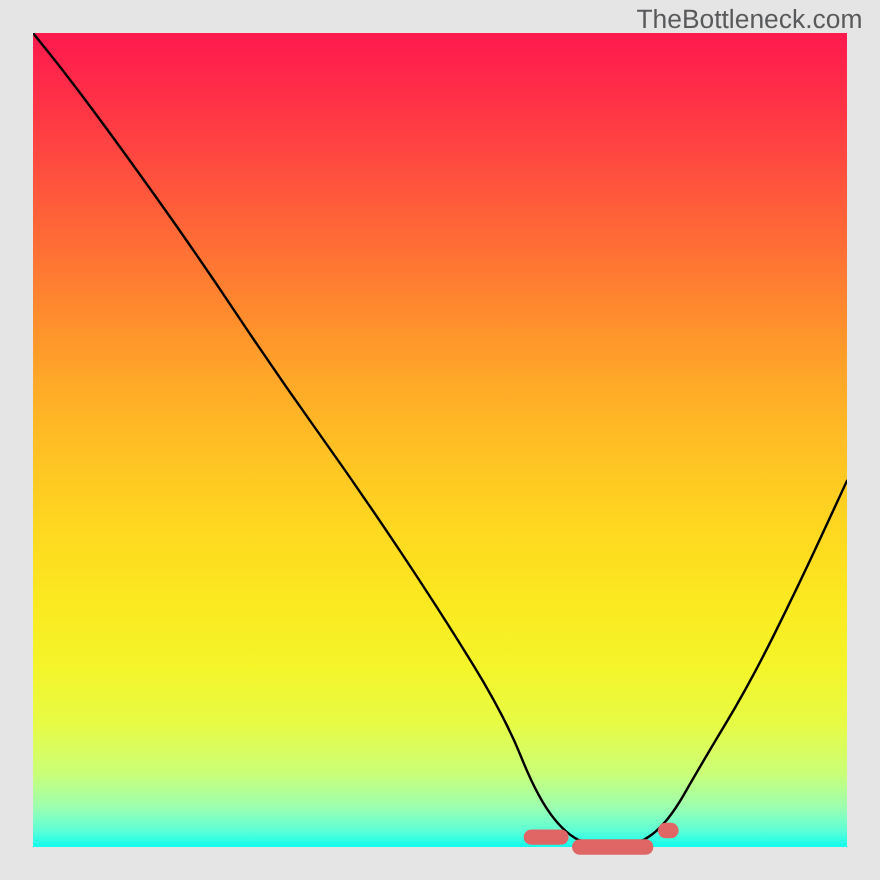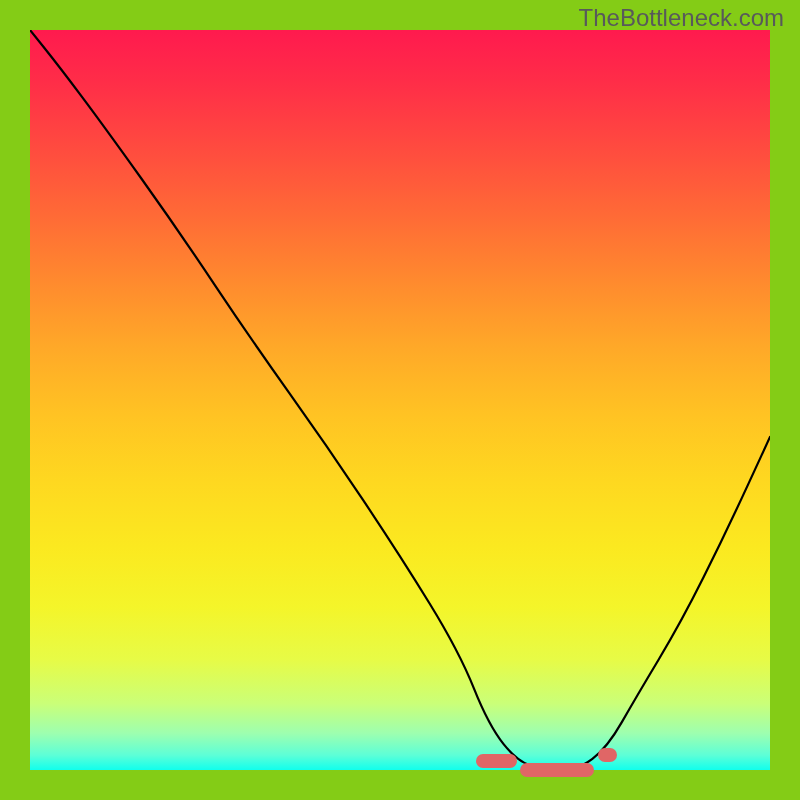--- a/index.html
+++ b/index.html
@@ -1,21 +1,21 @@
 <!DOCTYPE html>
 <html><head>
 <meta charset="utf-8">
 <style>
   * { margin: 0; padding: 0; box-sizing: border-box; }
   html, body { width: 800px; height: 800px; overflow: hidden; background: #000; }
   .container {
     position: relative;
     width: 800px;
     height: 800px;
-    background: #84cc16;
+    background: #e5e5e5;
   }
   .watermark {
     position: absolute;
     top: 4px;
     right: 16px;
     font-family: Arial, Helvetica, sans-serif;
     font-size: 24px;
     font-weight: 400;
     color: #58595b;
     letter-spacing: 0px;

